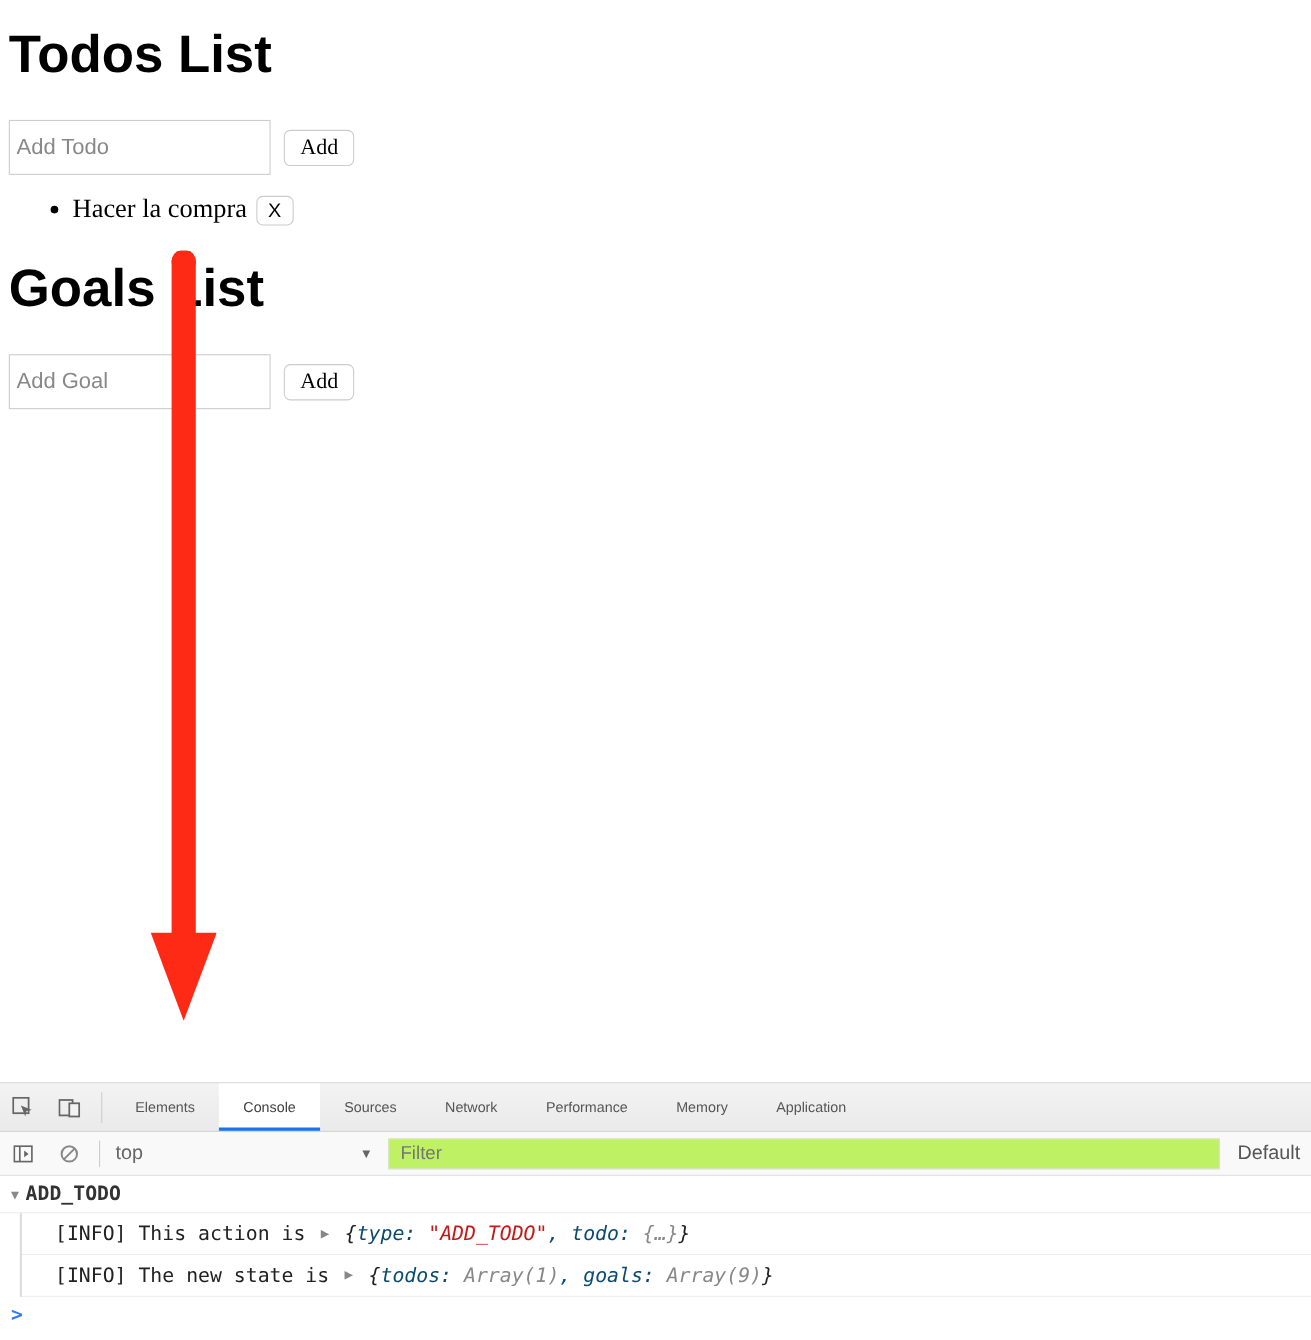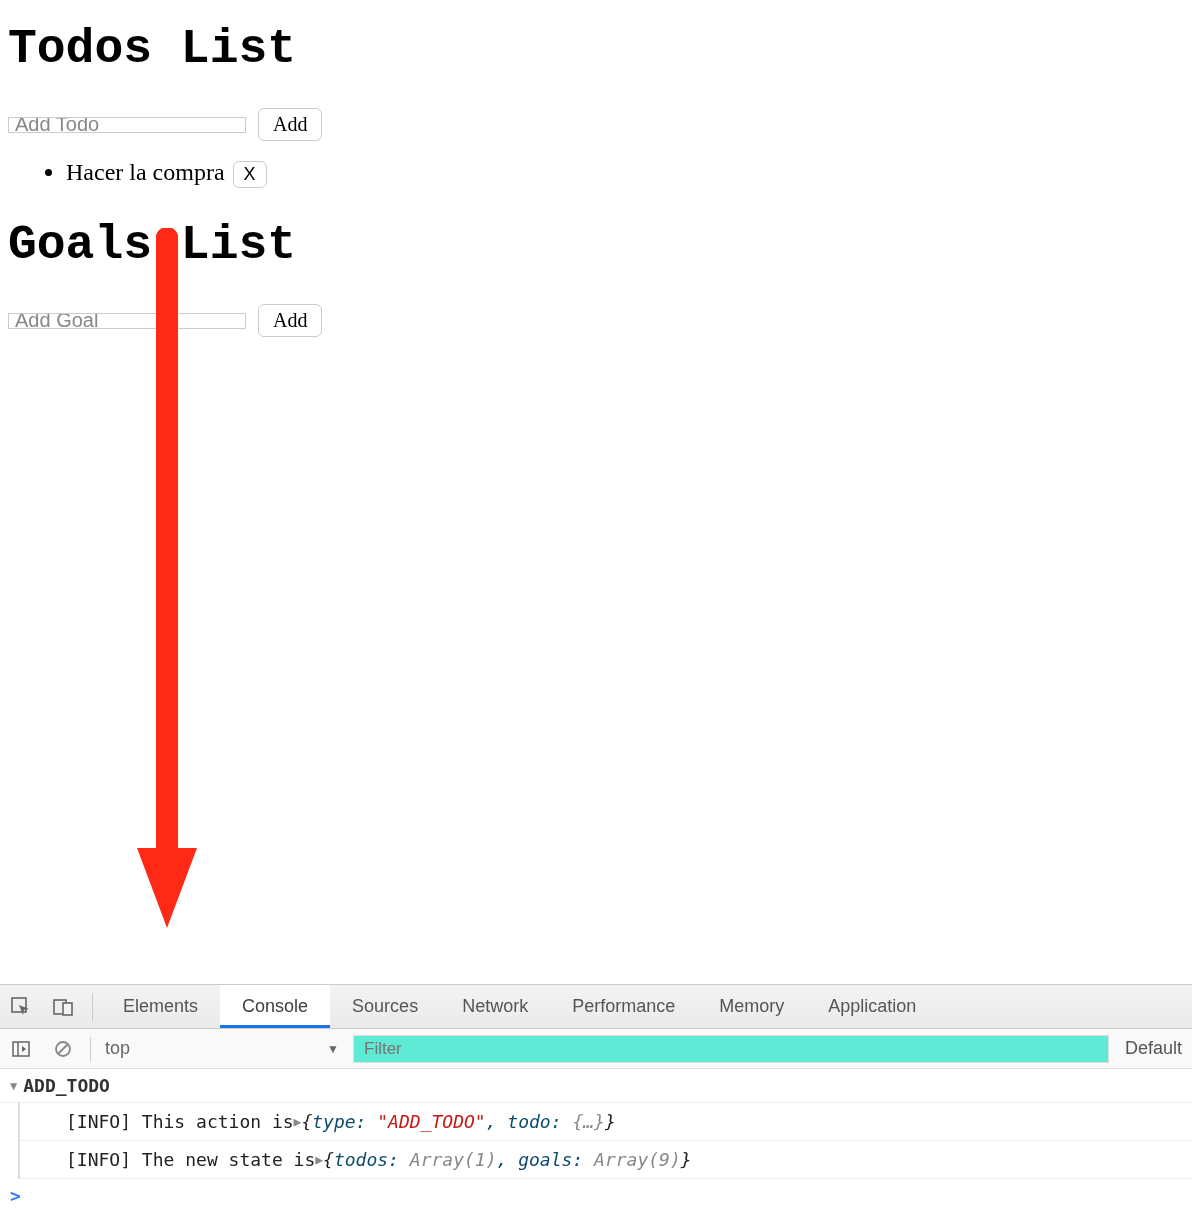--- a/index.html
+++ b/index.html
@@ -6,37 +6,37 @@
     body {
       margin: 0;
       font-family: -apple-system, BlinkMacSystemFont, "Segoe UI", Roboto, serif;
       font-size: 16px;
       background: #fff;
     }
     .page {
       padding: 6px 8px;
     }
     h1 {
-      font-family: Liberation Mono, monospace;
+      font-family: Liberation Sans, sans-serif;
       font-weight: bold;
       font-size: 48px;
       margin: 16px 0 32px 0;
     }
     .input-row {
       display: flex;
       align-items: center;
       gap: 12px;
       margin-bottom: 18px;
     }
     input[type="text"] {
       font-size: 20px;
       padding: 4px 6px;
       border: 1px solid #ccc;
       width: 238px;
-      height: 16px;
+      height: 50px;
       font-family: -apple-system, BlinkMacSystemFont, sans-serif;
     }
     input[type="text"]::placeholder {
       color: #888;
     }
     button.add-btn {
       font-size: 20px;
       padding: 4px 14px;
       border: 1px solid #ccc;
       border-radius: 6px;
@@ -84,21 +84,21 @@
       background: #fff;
       border-top: 1px solid #ccc;
       font-family: -apple-system, BlinkMacSystemFont, "Segoe UI", sans-serif;
     }
     .devtools-tabs {
       display: flex;
       align-items: center;
       height: 44px;
       background: linear-gradient(#f3f3f3, #eaeaea);
       border-bottom: 1px solid #ccc;
-      font-size: 18px;
+      font-size: 13px;
       color: #555;
     }
     .devtools-tabs .icon-btn {
       width: 34px;
       height: 34px;
       display: flex;
       align-items: center;
       justify-content: center;
       margin: 0 4px;
       cursor: pointer;
@@ -157,21 +157,21 @@
       justify-content: space-between;
       color: #666;
     }
     .devtools-toolbar .filter-input {
       flex: 1;
       border: 1px solid #ddd;
       height: 28px;
       padding: 0 10px;
       font-size: 17px;
       color: #555;
-      background: #5eead4;
+      background: #bef264;
       margin: 0 6px;
     }
     .devtools-toolbar .level-label {
       padding: 0 10px;
       color: #555;
     }
 
     .console-body {
       font-family: Menlo, Consolas, monospace;
       font-size: 18px;
@@ -189,24 +189,25 @@
     }
     .console-group-header .tri {
       color: #888;
       font-size: 12px;
     }
     .console-group-body {
       border-left: 2px solid #ddd;
       margin-left: 18px;
     }
     .console-line {
-      padding: 8px 10px 8px 46px;
+      padding: 8px 10px 8px 30px;
       border-bottom: 1px solid #eee;
       display: flex;
       align-items: center;
+      gap: 14px;
       color: #222;
       white-space: nowrap;
     }
     .console-line .expand-tri {
       color: #888;
       font-size: 13px;
     }
     .obj-brace { color: #222; font-style: italic; }
     .obj-key { color: #0c4a6e; font-style: italic; }
     .obj-str { color: #c41a16; font-style: italic; }

